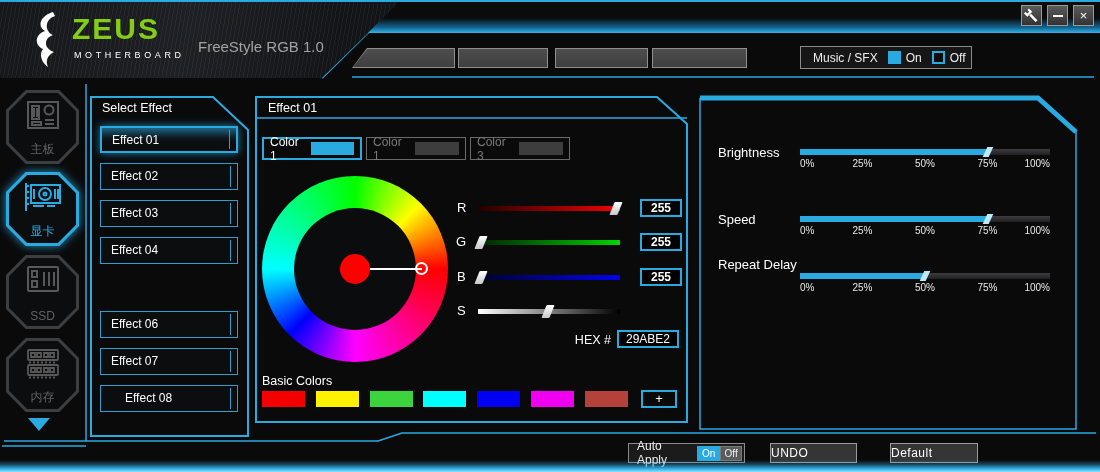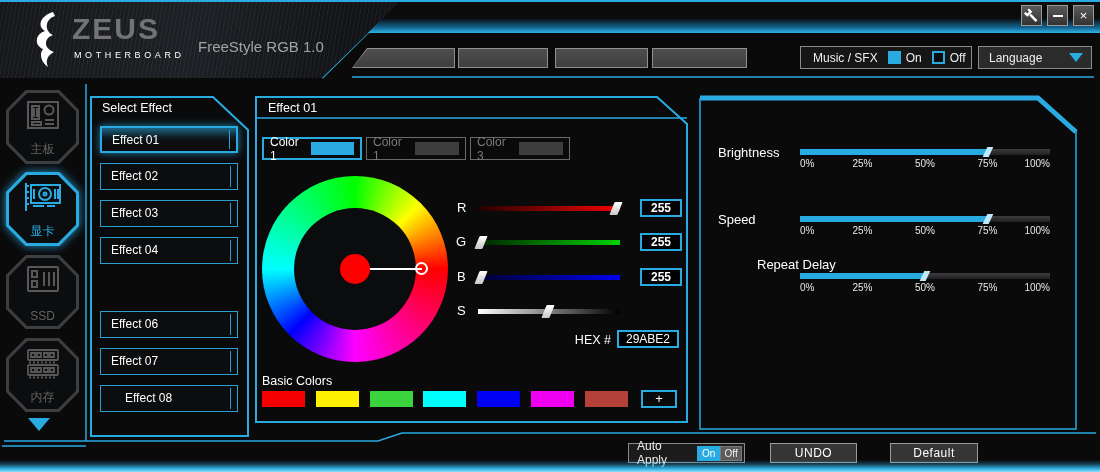--- a/index.html
+++ b/index.html
@@ -11,21 +11,21 @@
   
   .topline{left:0;top:0;width:1100px;height:2px;background:#29abe2;}
   .logo-plate{left:0;top:2px;width:420px;height:76px;
     clip-path:polygon(0 0,400px 0,322px 100%,0 100%);
     background-image:repeating-linear-gradient(100deg,rgba(255,255,255,.05) 0 1px,rgba(0,0,0,0) 1px 4px),
       linear-gradient(100deg,#15171a,#1d2024 45%,#121418 80%);}
   .titlebar-strip{left:322px;top:2px;width:778px;height:31px;
     clip-path:polygon(77px 0,100% 0,100% 100%,46px 100%);
     background:linear-gradient(to bottom,#0b0b0c 0%,#0b0b0c 52%,#13638e 82%,#2fb5ea 100%);}
   .brand-icon{left:28px;top:10px;}
-  .brand-name{left:72px;top:12px;font-size:30px;font-weight:bold;letter-spacing:2px;color:#737373;}
+  .brand-name{left:72px;top:12px;font-size:30px;font-weight:bold;letter-spacing:2px;color:#84cc16;}
   .brand-sub{left:74px;top:50px;font-size:9px;letter-spacing:3.6px;color:#fff;}
   .app-title{left:198px;top:38px;font-size:15px;color:#a3a3a3;}
   .winbtn{top:5px;width:21px;height:21px;border:1px solid #9a9a9a;
     background:linear-gradient(#5a5a5a,#333);display:flex;align-items:center;justify-content:center;
     color:#fff;font-size:13px;line-height:1;cursor:pointer;}
   .minbar{width:10px;height:2px;background:#fff;}
 
   
   .blank-btn{top:48px;height:20px;background:#8f8f8f;}
   .blank-btn .in{position:absolute;inset:1px;background:linear-gradient(#4e4e4e,#3e3e3e);}
@@ -105,21 +105,21 @@
   .tick.t4{left:auto;right:0;transform:none;}
 
   
   .auto-box{left:628px;top:443px;width:117px;height:20px;border:1px solid #8a8a8a;background:#1b1b1c;
     display:flex;align-items:center;font-size:12px;color:#eee;}
   .auto-box .lbl{padding-left:8px;margin-right:6px;}
   .tg{height:15px;font-size:10px;display:flex;align-items:center;justify-content:center;cursor:pointer;}
   .tg.on{width:25px;background:#29abe2;color:#fff;}
   .tg.off{width:23px;background:#5c5c5c;color:#f0f0f0;margin-right:2px;border:1px solid #7a7a7a;}
   .foot-btn{top:443px;height:20px;border:1px solid #9a9a9a;background:#353535;color:#fff;
-    font-size:12px;text-align:center;line-height:18px;letter-spacing:.5px;cursor:pointer;}
+    font-size:12px;text-align:left;line-height:18px;letter-spacing:.5px;cursor:pointer;}
   .bottom-glow{left:0;top:460px;width:1100px;height:12px;
     background:linear-gradient(to bottom,rgba(42,174,230,0) 0%,rgba(42,174,230,.35) 35%,#35b5e8 75%,#90dcf8 100%);}
 </style>
 </head>
 <body>
 
 <div id="app">
 
   <svg class="abs" width="1100" height="472" style="left:0;top:0;pointer-events:none;">
     <path d="M 91 97 H 213 L 248 130 V 436 H 91 Z" stroke="#29abe2" stroke-width="2" fill="none"></path>
@@ -173,24 +173,20 @@
   <div class="abs blank-btn" style="left:652px;width:95px;">
       <div class="in"></div>
     </div>
 
   <div class="abs group-box" style="left:800px;width:172px;">
     <span style="padding-left:12px;">Music / SFX</span>
     <span class="chk on"></span>
     <span>On</span>
     <span class="chk off"></span>
     <span>Off</span>
-  </div>
-  <div class="abs group-box" style="left:978px;width:114px;background:#2b2b2c;cursor:pointer;">
-    <span style="padding-left:10px;">Language</span>
-    <span class="lang-tri"></span>
   </div>
 
   <div class="abs side-item" style="top:90px;">
     <div class="side-frame oct"></div>
       <div class="side-inner oct"></div>
     <svg class="side-ico" width="38" height="34" viewBox="0 0 38 34">
       <g stroke="#585858" stroke-width="2" fill="none">
         <rect x="4" y="3" width="30" height="26"></rect>
         <rect x="8" y="7" width="7" height="13"></rect>
         <line x1="10" y1="9" x2="10" y2="18"></line>
@@ -341,21 +337,21 @@
     <div class="adj-fill" style="width: 75%;"></div>
   </div>
   <div class="tickrow" style="top:225px;">
     <span class="tick t0">0%</span>
     <span class="tick t1">25%</span>
     <span class="tick t2">50%</span>
     <span class="tick t3">75%</span>
     <span class="tick t4">100%</span>
   </div>
 
-  <div class="abs adj-label" style="top:257px;margin-left:39px;">Repeat Delay</div>
+  <div class="abs adj-label" style="top:257px;">Repeat Delay</div>
   <div class="adj-track" style="top:273px;">
     <div class="adj-fill" style="width: 50%;"></div>
   </div>
   <div class="tickrow" style="top:282px;">
     <span class="tick t0">0%</span>
     <span class="tick t1">25%</span>
     <span class="tick t2">50%</span>
     <span class="tick t3">75%</span>
     <span class="tick t4">100%</span>
   </div>

